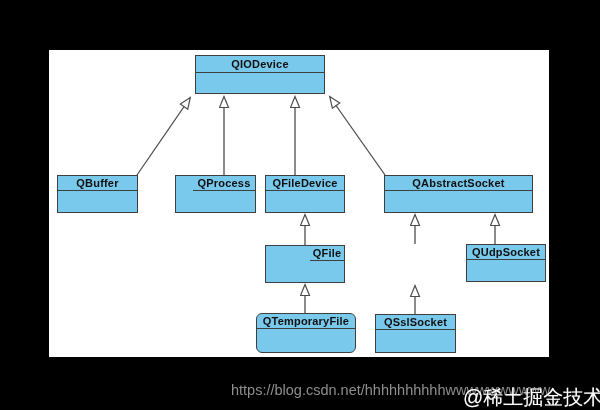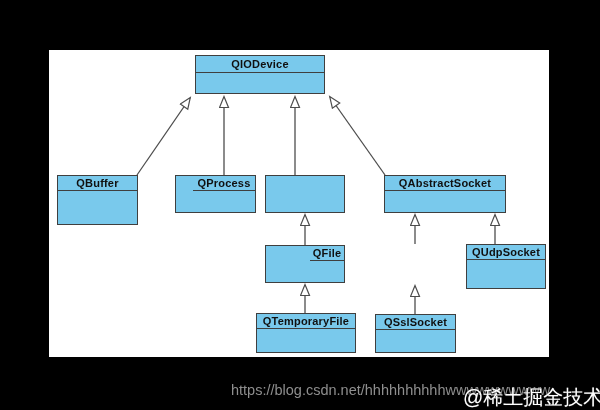--- a/index.html
+++ b/index.html
@@ -30,28 +30,28 @@
     border-bottom:1.5px solid #3f3f3f;
     display:flex; align-items:center; justify-content:center;
     font-weight:bold; font-size:11px; color:#101010;
     letter-spacing:0.2px;
     white-space:nowrap; overflow:hidden;
   }
   .uml-body { flex:1; }
 
   #cls-qiodevice       { left:146px; top:5px;   width:130px; height:39px; }
   #cls-qiodevice .uml-title { height:17px; }
-  #cls-qbuffer         { left:8px;   top:125px; width:81px;  height:50px; }
+  #cls-qbuffer         { left:8px;   top:125px; width:81px;  height:38px; }
   #cls-qprocess        { left:126px; top:125px; width:81px;  height:38px;padding-left:17px; }
   #cls-qfiledevice     { left:216px; top:125px; width:80px;  height:38px; }
-  #cls-qabstractsocket { left:335px; top:125px; width:122px; height:38px; }
+  #cls-qabstractsocket { left:335px; top:125px; width:149px; height:38px; }
   #cls-qfile           { left:216px; top:195px; width:80px;  height:38px;padding-left:44px; }
   #cls-qtcpsocket      { left:326px; top:194px; width:80px;  height:40px; }
-  #cls-qudpsocket      { left:417px; top:194px; width:80px;  height:45px; }
-  #cls-qtemporaryfile  { left:207px; top:263px; width:100px; height:40px; }
+  #cls-qudpsocket      { left:417px; top:194px; width:80px;  height:38px; }
+  #cls-qtemporaryfile  { left:207px; top:263px; width:100px; height:40px;border-radius:6px; }
   #cls-qsslsocket      { left:326px; top:264px; width:81px;  height:39px; }
 
   .footer-url {
     position:absolute; left:231px; top:382px;
     font-size:14.5px; color:#8e8e8e;
     white-space:nowrap;
     text-align:right;
   }
   .footer-watermark {
     position:absolute; left:463px; top:384px;
@@ -93,20 +93,21 @@
     <div class="uml-title">QBuffer</div>
     <div class="uml-body"></div>
   </div>
 
   <div class="uml-class" id="cls-qprocess">
     <div class="uml-title">QProcess</div>
     <div class="uml-body"></div>
   </div>
 
   <div class="uml-class" id="cls-qfiledevice">
+    <div class="uml-title">QFileDevice</div>
     <div class="uml-body"></div>
   </div>
 
   <div class="uml-class" id="cls-qabstractsocket">
     <div class="uml-title">QAbstractSocket</div>
     <div class="uml-body"></div>
   </div>
 
   <div class="uml-class" id="cls-qfile">
     <div class="uml-title">QFile</div>

